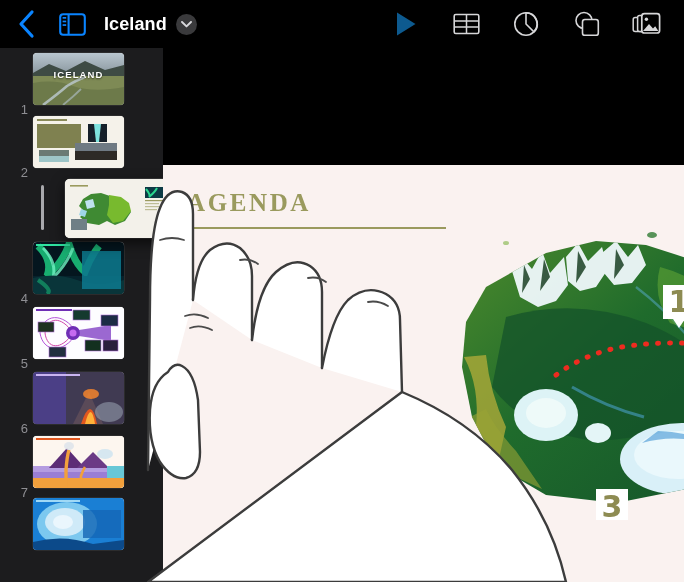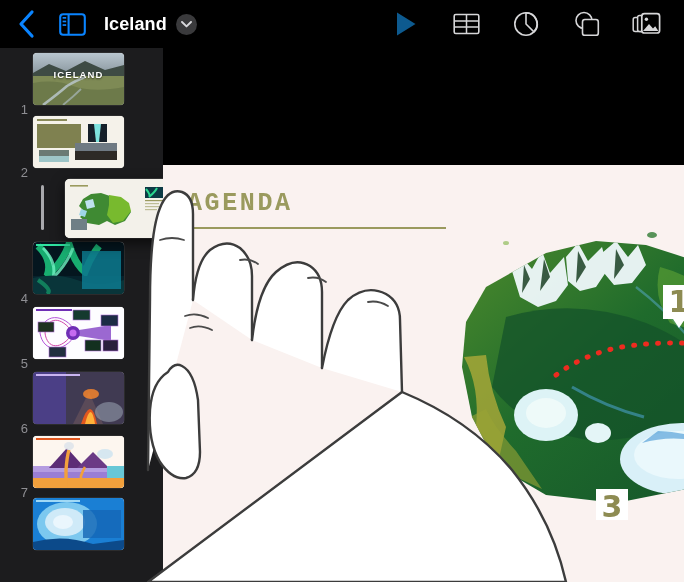--- a/index.html
+++ b/index.html
@@ -69,21 +69,21 @@
     position: absolute; left: 163px; top: 48px; width: 521px; height: 534px;
     background: #000; overflow: hidden;
   }
   #slide {
     position: absolute; left: 0px; top: 117px; width: 600px; height: 417px;
     background: #faf2f0; overflow: hidden;
   }
   #slide-title {
     position: absolute; left: 24px; top: 24px;
     color: #9a9a5e; font-size: 25px; font-weight: 700;
-    letter-spacing: 2.6px; font-family: Liberation Mono, monospace; text-align: center;
+    letter-spacing: 2.6px; font-family: Liberation Serif, serif; text-align: center;
   }
   #title-rule {
     position: absolute; left: 24px; top: 62px; width: 560px; height: 2px;
     background: #9a9a5e;
   }
   #map-wrap {
     position: absolute; left: 283px; top: 62px; width: 317px; height: 293px;
     overflow: hidden;
   }
 

